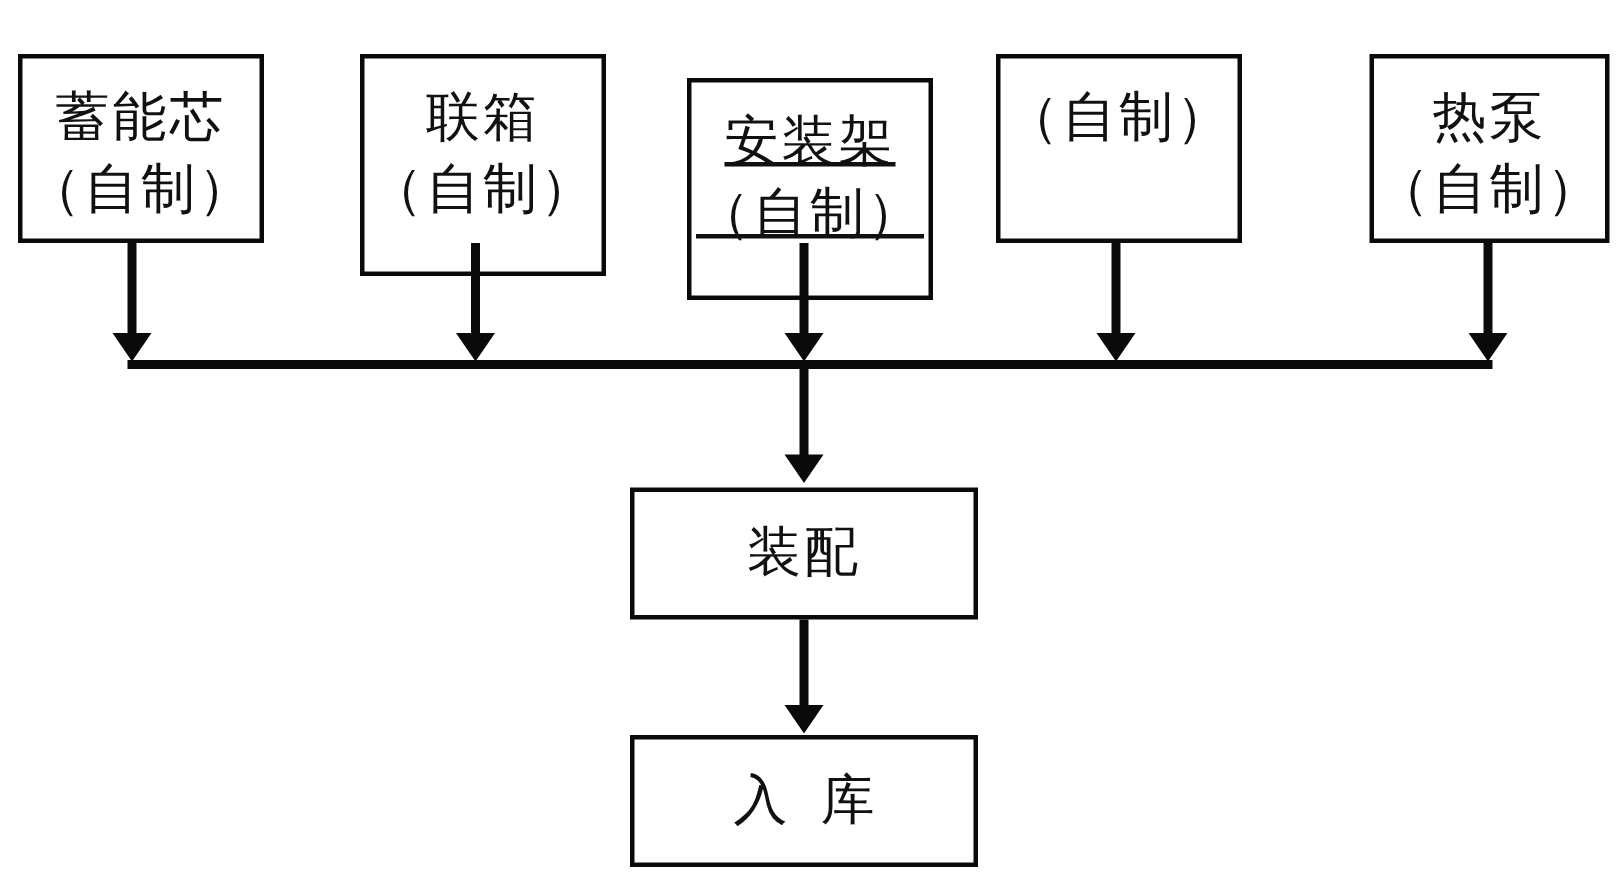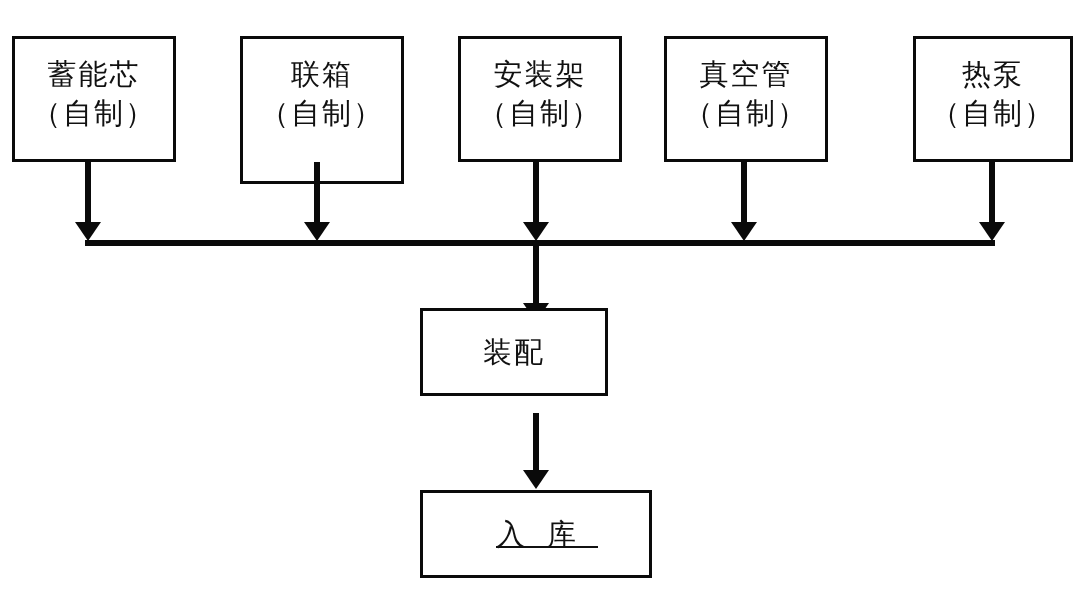--- a/index.html
+++ b/index.html
@@ -27,21 +27,21 @@
   }
   .node-top {
     justify-content: flex-start;
     padding-top: 16px;
   }
   .node-term {
     justify-content: center;
   }
   .node-line {
     display: block;
-    font-size: 29px;
+    font-size: 36px;
     line-height: 1.33;
     letter-spacing: 2px;
     white-space: nowrap;
     text-align: right;
   }
   .node-line.wide {
     letter-spacing: 22px;
     text-indent: 22px;
   }
   .bus {
@@ -70,27 +70,26 @@
   <div class="node node-top" style="left:12px; top:36px; width:164px; height:126px;">
     <span class="node-line">蓄能芯</span>
     <span class="node-line">（自制）</span>
   </div>
 
   <div class="node node-top" style="left:240px; top:36px; width:164px; height:148px;">
     <span class="node-line">联箱</span>
     <span class="node-line">（自制）</span>
   </div>
 
-  <div class="node node-top" style="left:458px; top:36px; width:164px; height:126px;">
+  <div class="node node-top" style="left:458px; top:52px; width:164px; height:148px;text-decoration:underline;">
     <span class="node-line">安装架</span>
     <span class="node-line">（自制）</span>
   </div>
 
   <div class="node node-top" style="left:664px; top:36px; width:164px; height:126px;">
-    <span class="node-line">真空管</span>
     <span class="node-line">（自制）</span>
   </div>
 
   <div class="node node-top" style="left:913px; top:36px; width:160px; height:126px;">
     <span class="node-line">热泵</span>
     <span class="node-line">（自制）</span>
   </div>
 
   <div class="shaft" style="left:85px; top:162px; height:64px;"></div>
   <div class="head" style="left:75px; top:222px;"></div>
@@ -105,24 +104,24 @@
   <div class="head" style="left:731px; top:222px;"></div>
 
   <div class="shaft" style="left:989px; top:162px; height:64px;"></div>
   <div class="head" style="left:979px; top:222px;"></div>
 
   <div class="bus" style="left:85px; top:240px; width:910px; height:6px;"></div>
 
   <div class="shaft" style="left:533px; top:246px; height:60px;"></div>
   <div class="head" style="left:523px; top:303px;"></div>
 
-  <div class="node node-term" style="left:420px; top:308px; width:188px; height:88px;">
+  <div class="node node-term" style="left:420px; top:325px; width:232px; height:88px;">
     <span class="node-line">装配</span>
   </div>
 
   <div class="shaft" style="left:533px; top:413px; height:60px;"></div>
   <div class="head" style="left:523px; top:470px;"></div>
 
-  <div class="node node-term" style="left:420px; top:490px; width:232px; height:88px;text-decoration:underline;">
+  <div class="node node-term" style="left:420px; top:490px; width:232px; height:88px;">
     <span class="node-line wide">入库</span>
   </div>
 
 </div>
 
 </body></html>

